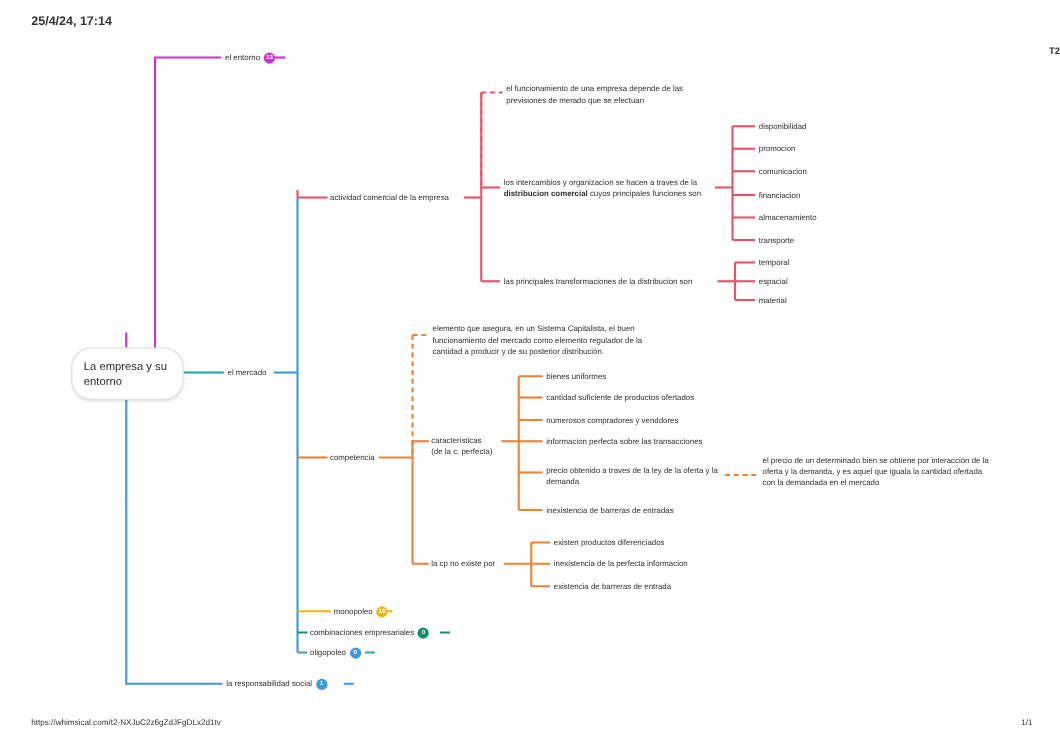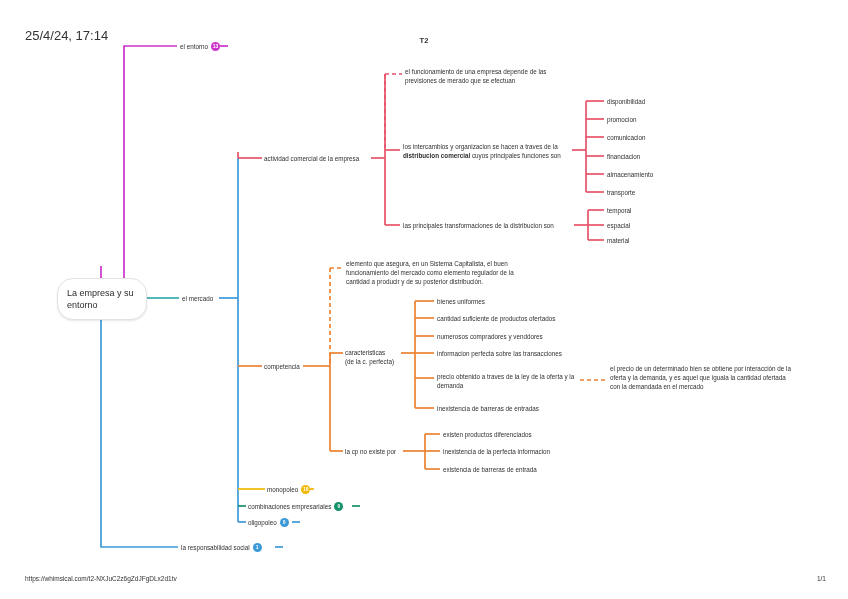--- a/index.html
+++ b/index.html
@@ -1,22 +1,22 @@
 <!DOCTYPE html>
 <html><head>
 <meta charset="utf-8">
 <style>
   html,body{margin:0;padding:0;background:#ffffff;}
   body{width:848px;height:599px;position:relative;overflow:hidden;
        font-family:"Liberation Sans","DejaVu Sans",sans-serif;
        color:#2b2b2b;-webkit-font-smoothing:antialiased;}
 
   .pg-header{position:absolute;top:12px;left:0;width:848px;height:14px;}
-  .pg-date{position:absolute;left:25px;top:16px;font-size:13px;font-weight:normal;color:#333;}
-  .pg-title{position:absolute;left:0;top:0;width:848px;text-align:center;font-size:7.5px;font-weight:bold;color:#333;margin-top:24px;}
+  .pg-date{position:absolute;left:25px;top:0;font-size:10px;font-weight:bold;color:#333;}
+  .pg-title{position:absolute;left:0;top:0;width:848px;text-align:right;font-size:7.5px;font-weight:bold;color:#333;margin-top:24px;}
 
   .pg-footer{position:absolute;bottom:12px;left:0;width:848px;height:12px;}
   .pg-url{position:absolute;left:25px;top:0;font-size:6.5px;color:#333;}
   .pg-page{position:absolute;right:22px;top:0;font-size:6.5px;color:#333;}
 
   .canvas{position:absolute;left:0;top:0;width:848px;height:599px;}
   svg.wires{position:absolute;left:0;top:0;width:848px;height:599px;}
 
   .node{position:absolute;font-size:6.3px;line-height:1.45;color:#2f2f2f;white-space:nowrap;}
   .node.wrap{white-space:normal;}

